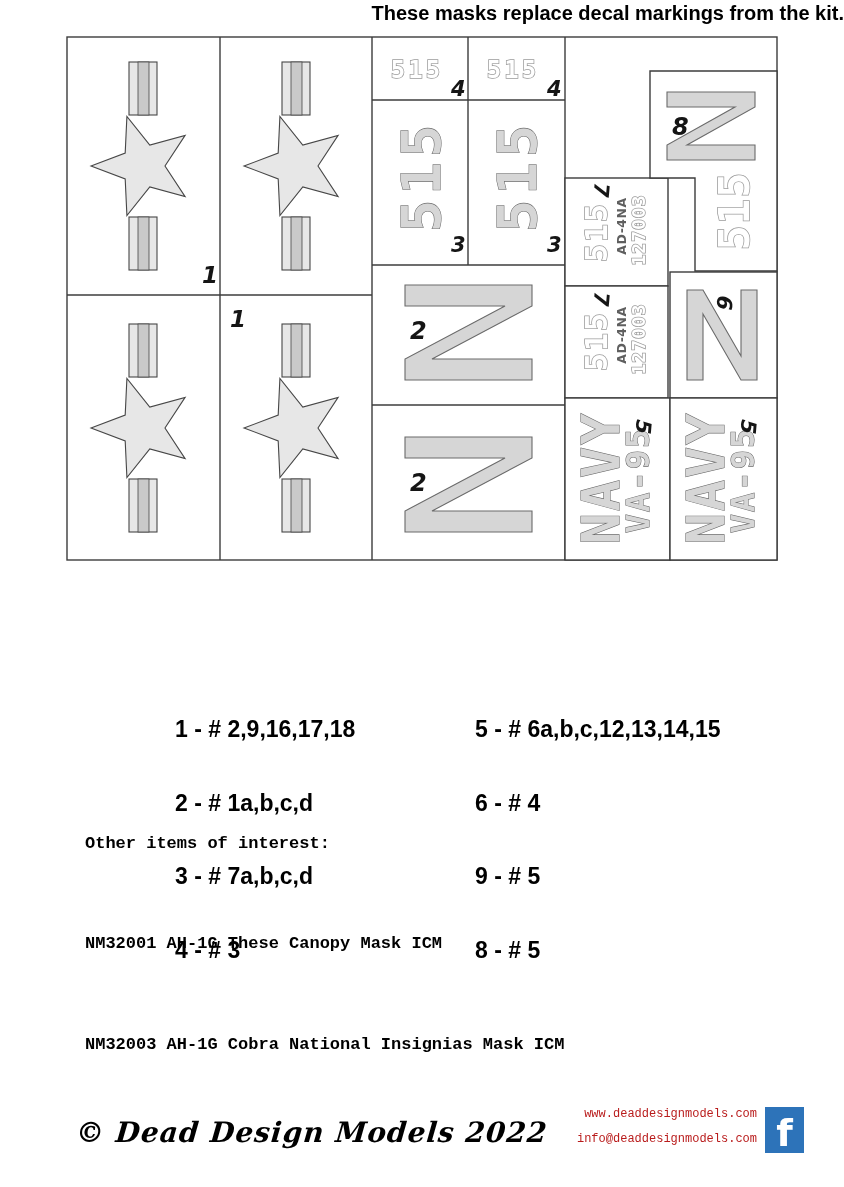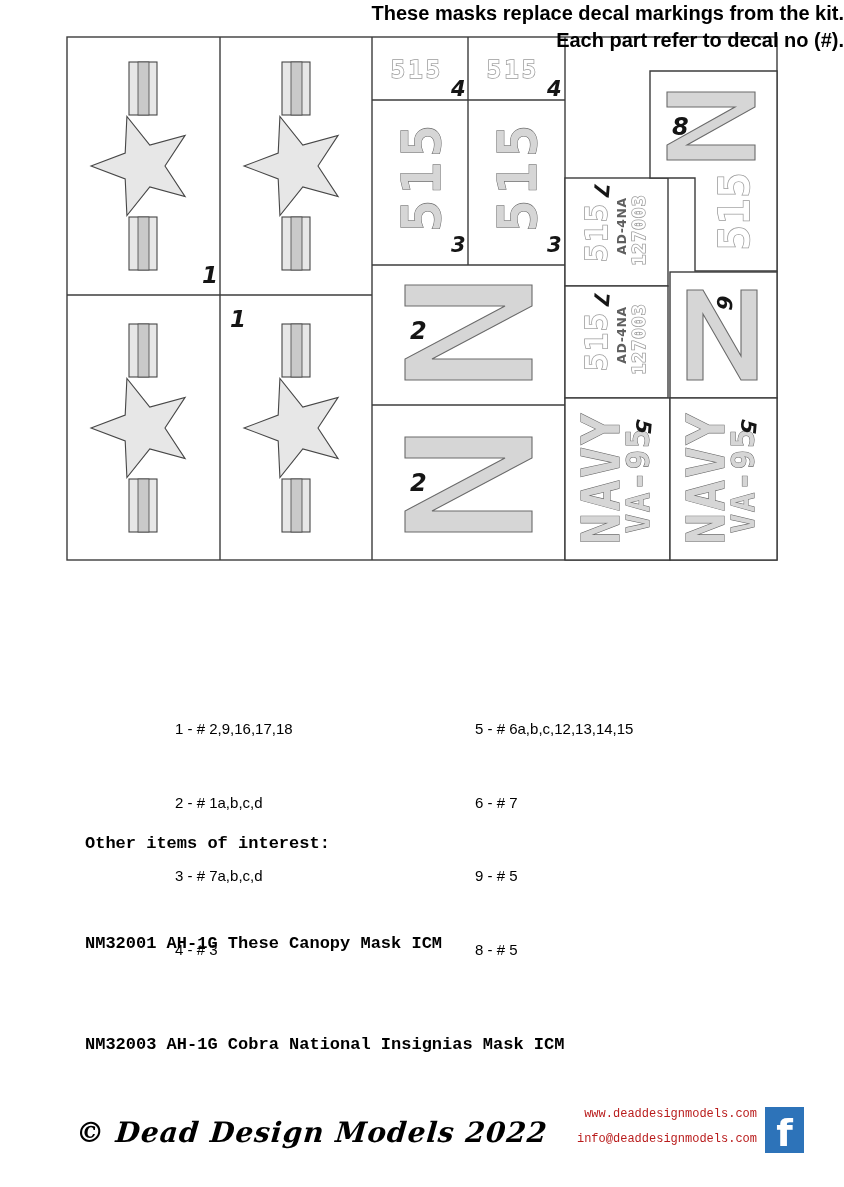--- a/index.html
+++ b/index.html
@@ -17,21 +17,21 @@
   .hand{ font-family:"DejaVu Sans", sans-serif; font-style:italic; font-weight:700; fill:#151515; }
   .pline{ fill:none; stroke:#3c3c3c; stroke-width:1.4; }
   .pbox{ fill:#ffffff; stroke:#3c3c3c; stroke-width:1.4; }
   .shape{ fill:#e7e7e7; stroke:#474747; stroke-width:1.1; }
 
   .heading{
     position:absolute; left:0; top:592; width:844px; text-align:right;
     font-size:20px; font-weight:bold; line-height:27px;
   }
   .decal-col{
-    position:absolute; top:668px; font-size:15px; font-weight:normal; line-height:24.5px;
+    position:absolute; top:668px; font-size:23px; font-weight:bold; line-height:24.5px;
     white-space:pre;
   }
   .decal-col.left{ left:175px; }
   .decal-col.right{ left:475px; }
   .mono-head{
     position:absolute; left:85px; top:834px;
     font-family:"Liberation Mono", monospace; font-weight:bold; font-size:17px;
   }
   .mono-list{
     position:absolute; left:85px; top:860px;
@@ -131,32 +131,31 @@
   <text transform="translate(601,478) rotate(-90)" text-anchor="middle" dominant-baseline="central" class="stencil g-fill" font-size="52" letter-spacing="2">NAVY</text>
   <text transform="translate(638,480) rotate(-90)" text-anchor="middle" dominant-baseline="central" class="stencil g-fill" font-size="32" letter-spacing="2">VA-95</text>
   <text transform="translate(643,427) rotate(95)" text-anchor="middle" dominant-baseline="central" class="hand" font-size="21">5</text>
   <text transform="translate(706,478) rotate(-90)" text-anchor="middle" dominant-baseline="central" class="stencil g-fill" font-size="52" letter-spacing="2">NAVY</text>
   <text transform="translate(743,480) rotate(-90)" text-anchor="middle" dominant-baseline="central" class="stencil g-fill" font-size="32" letter-spacing="2">VA-95</text>
   <text transform="translate(748,427) rotate(95)" text-anchor="middle" dominant-baseline="central" class="hand" font-size="21">5</text>
 </svg>
 
 <div class="heading">
   <div>These masks replace decal markings from the kit.</div>
-  <div>Each part refer to decal no (#).</div>
 </div>
 
 <div class="decal-col left">
   <div>1 - # 2,9,16,17,18</div>
   <div>2 - # 1a,b,c,d</div>
   <div>3 - # 7a,b,c,d</div>
   <div>4 - # 3</div>
 </div>
 <div class="decal-col right">
   <div>5 - # 6a,b,c,12,13,14,15</div>
-  <div>6 - # 7</div>
+  <div>6 - # 4</div>
   <div>9 - # 5</div>
   <div>8 - # 5</div>
 </div>
 
 <div class="mono-head">Other items of interest:</div>
 <div class="mono-list">
   <div>NM32001 AH-1G These Canopy Mask ICM</div>
   <div>NM32003 AH-1G Cobra National Insignias Mask ICM</div>
   
   

